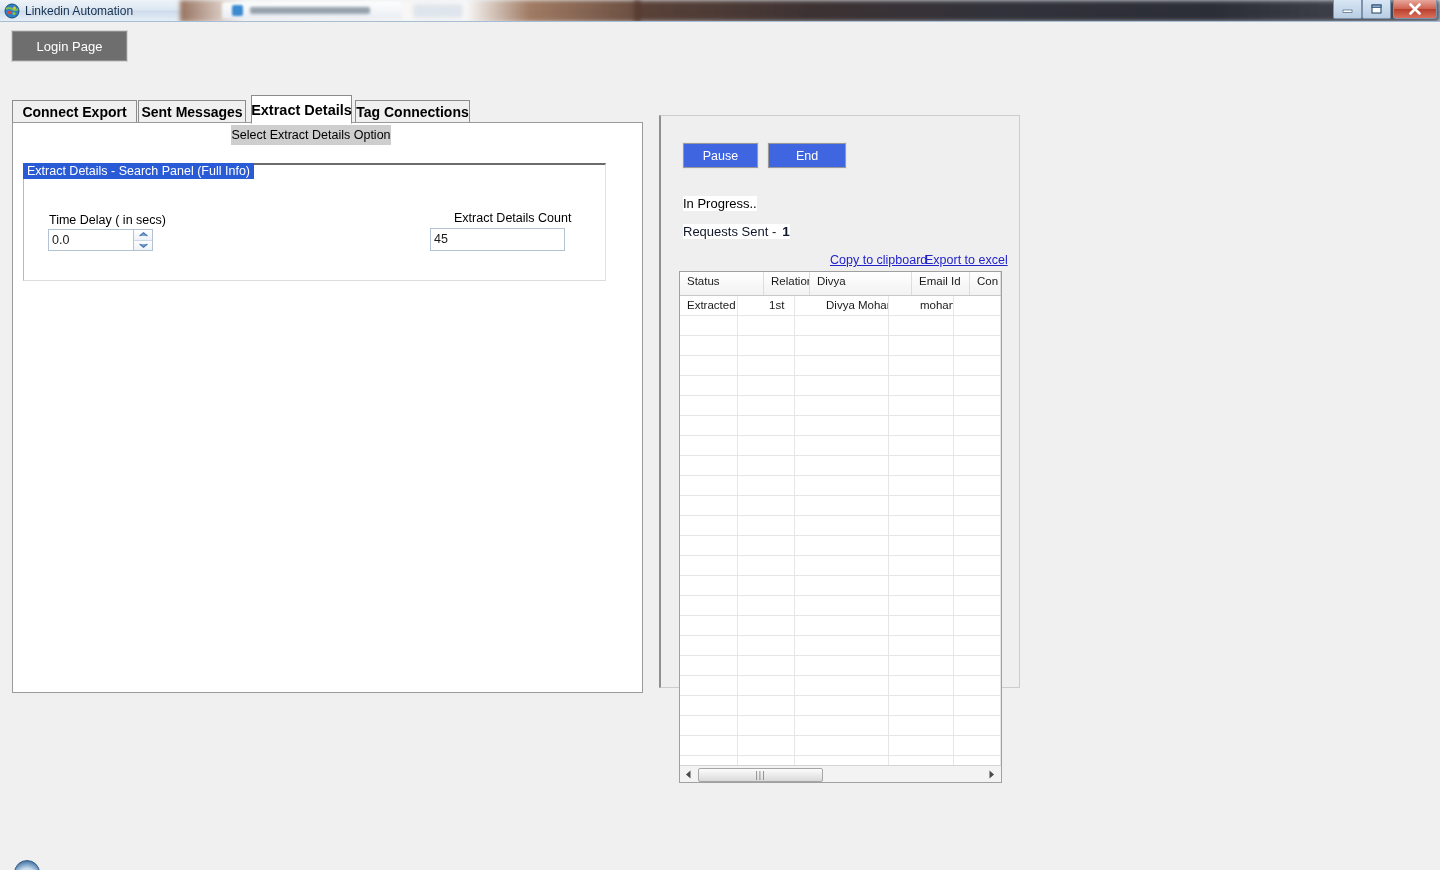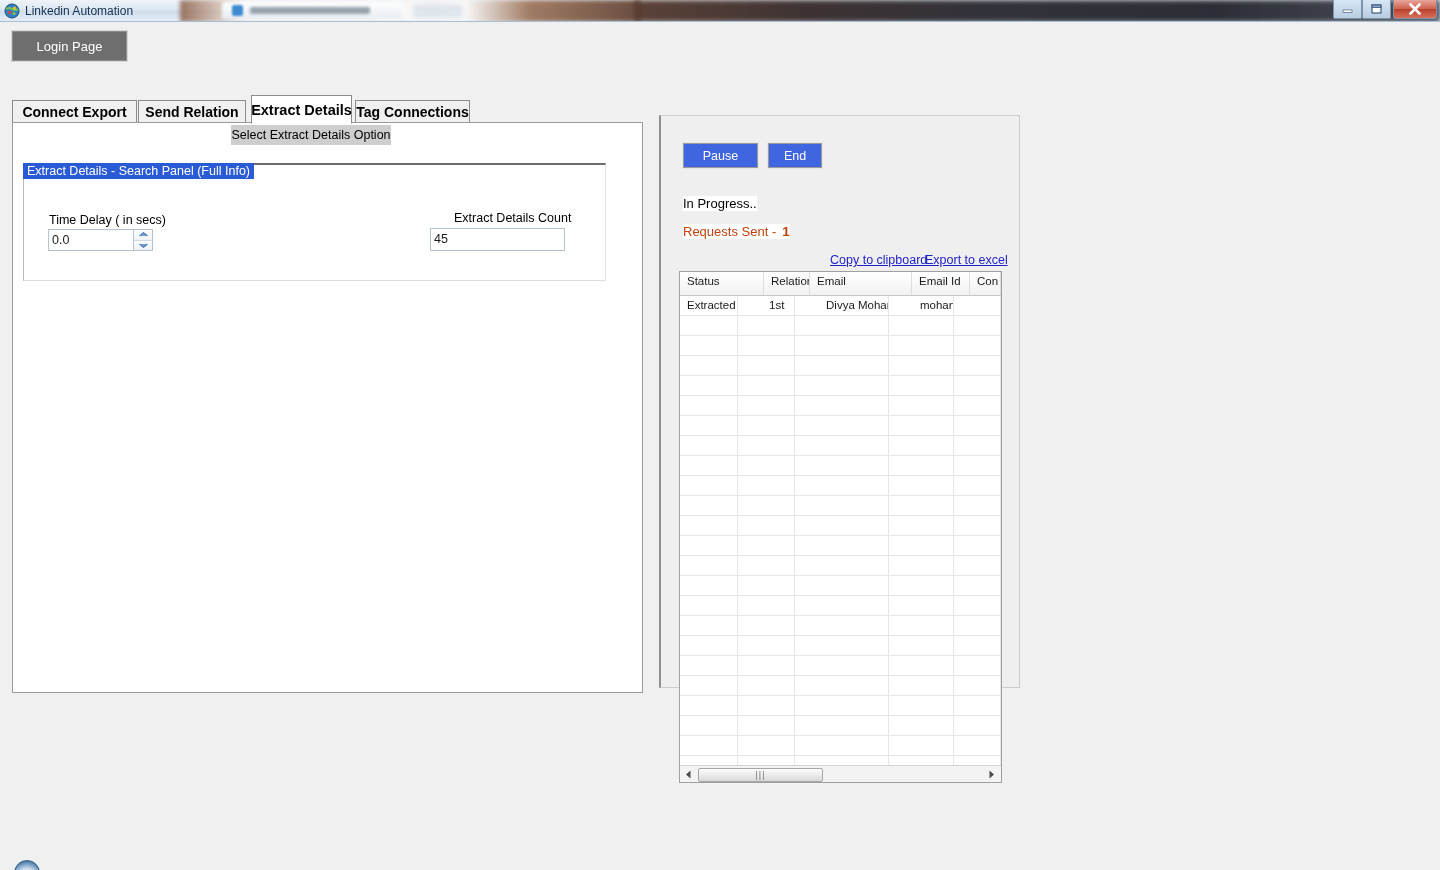--- a/index.html
+++ b/index.html
@@ -151,30 +151,30 @@
     position: absolute; left: 659px; top: 115px; width: 361px; height: 573px;
     background: #efefef; border: 1px solid #cccccc; border-left: 2px solid #8f8f8f;
   }
   .bluebtn {
     position: absolute; height: 25px; background: #3f66e0; color: #ffffff;
     border: 1px solid #9a9a9a; outline: 1px solid #e7e7e7;
     font-size: 12.5px; cursor: pointer;
     display: flex; align-items: center; justify-content: center;
   }
   #pause-btn { left: 22px; top: 27px; width: 75px; }
-  #end-btn   { left: 107px; top: 27px; width: 54px; }
+  #end-btn   { left: 107px; top: 27px; width: 78px; }
   .status-text {
     position: absolute; font-size: 13px; color: #000;
     background: #ffffff; white-space: nowrap; text-align: right;
   }
   #progress-text { left: 22px; top: 80px; }
   #requests-row {
     position: absolute; left: 22px; top: 108px;
     background: #ffffff; white-space: nowrap;
-    font-size: 13px; color: #c2410c;
+    font-size: 13px; color: #0f172a;
   }
   #requests-row b { font-size: 13.5px; margin-left: 6px; }
   .linktext {
     position: absolute; font-size: 12.5px; color: #2222cc;
     text-decoration: underline; cursor: pointer; white-space: nowrap;
   }
   #copy-link { left: 169px; top: 137px; }
   #export-link { left: 264px; top: 137px; }
 
   
@@ -260,21 +260,21 @@
 
 <div id="login-btn">
   <span>Login Page</span>
 </div>
 
 <div id="tabstrip">
   <div class="tab" style="left:0px;width:125px;">
     <span>Connect Export</span>
   </div>
   <div class="tab" style="left:126px;width:108px;">
-    <span>Send Relation</span>
+    <span>Sent Messages</span>
   </div>
   <div class="tab active" style="left:239px;width:101px;">
     <span>Extract Details</span>
   </div>
   <div class="tab" style="left:343px;width:115px;">
     <span>Tag Connections</span>
   </div>
 </div>
 
 <div id="tabpage">
@@ -321,21 +321,21 @@
     <span>Requests Sent -</span><b>1</b>
   </div>
 
   <div class="linktext" id="copy-link">Copy to clipboard</div>
   <div class="linktext" id="export-link">Export to excel</div>
 
   <div id="grid">
     <div id="grid-header">
         <div class="hcell" style="width: 84px;">Status</div>
         <div class="hcell" style="width: 46px;">Relation</div>
-        <div class="hcell" style="width: 102px;">Email</div>
+        <div class="hcell" style="width: 102px;">Divya</div>
         <div class="hcell" style="width: 58px;">Email Id</div>
         <div class="hcell" style="width: 31px;">Con</div>
       </div>
     <div id="grid-body">
         <div class="grow">
           <div class="gcell" style="width: 84px;">Extracted</div>
           <div class="gcell" style="width: 46px;">1st</div>
           <div class="gcell" style="width: 102px;">Divya Mohan</div>
           <div class="gcell" style="width: 58px;">mohan.di...</div>
           <div class="gcell" style="width: 31px;"></div>

